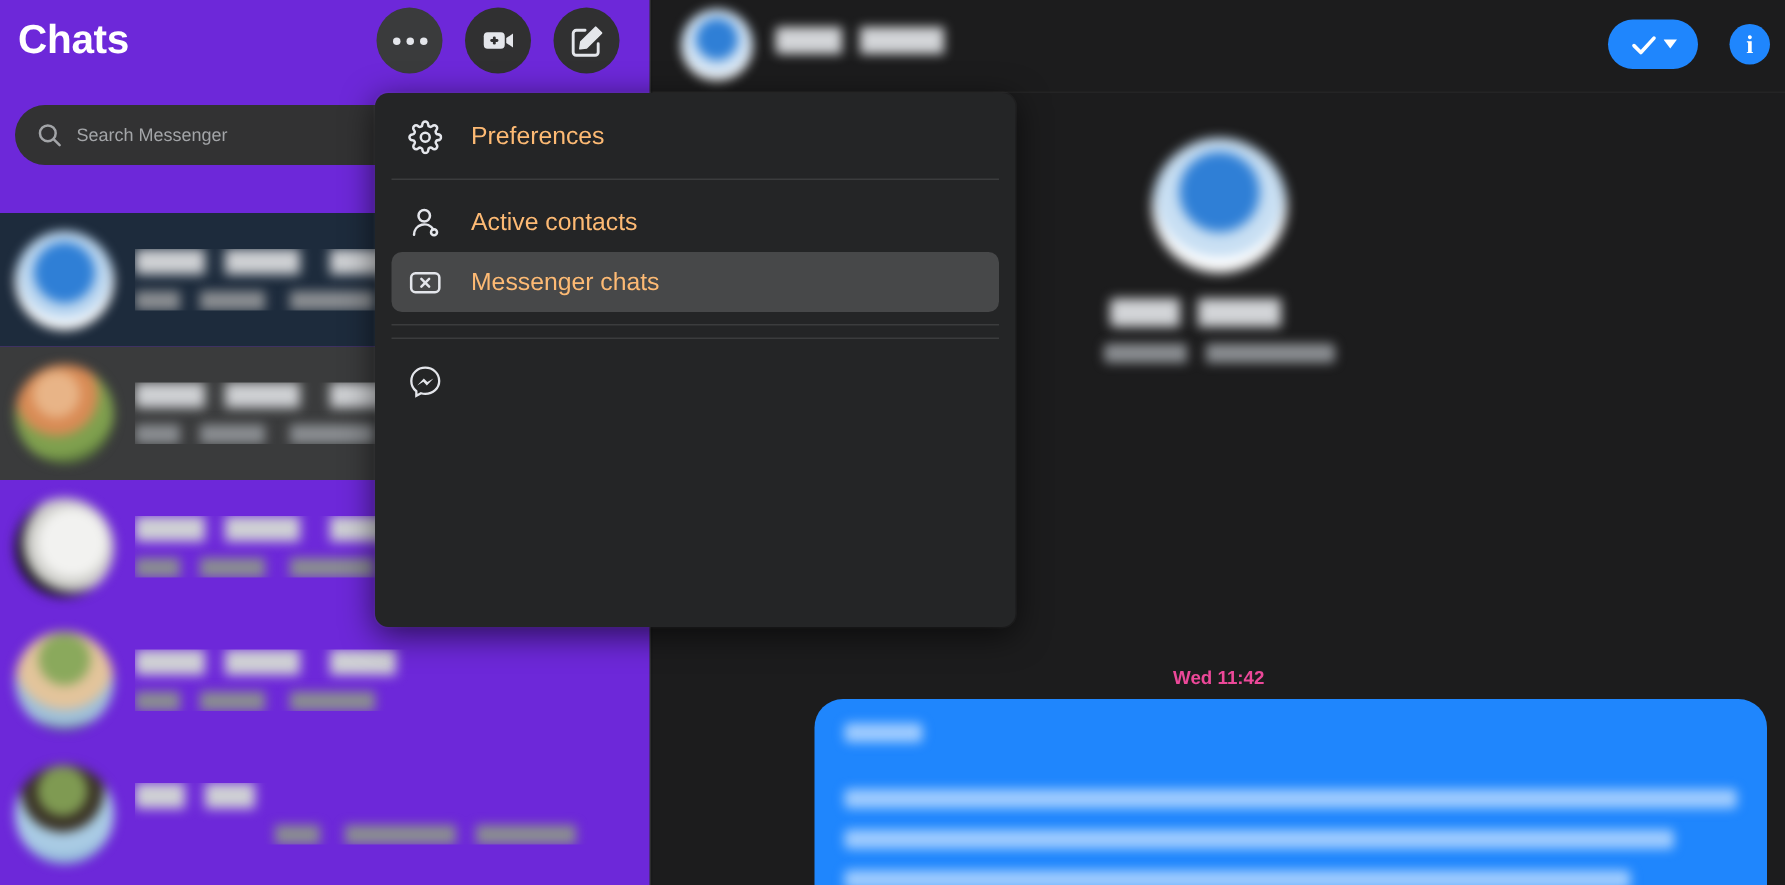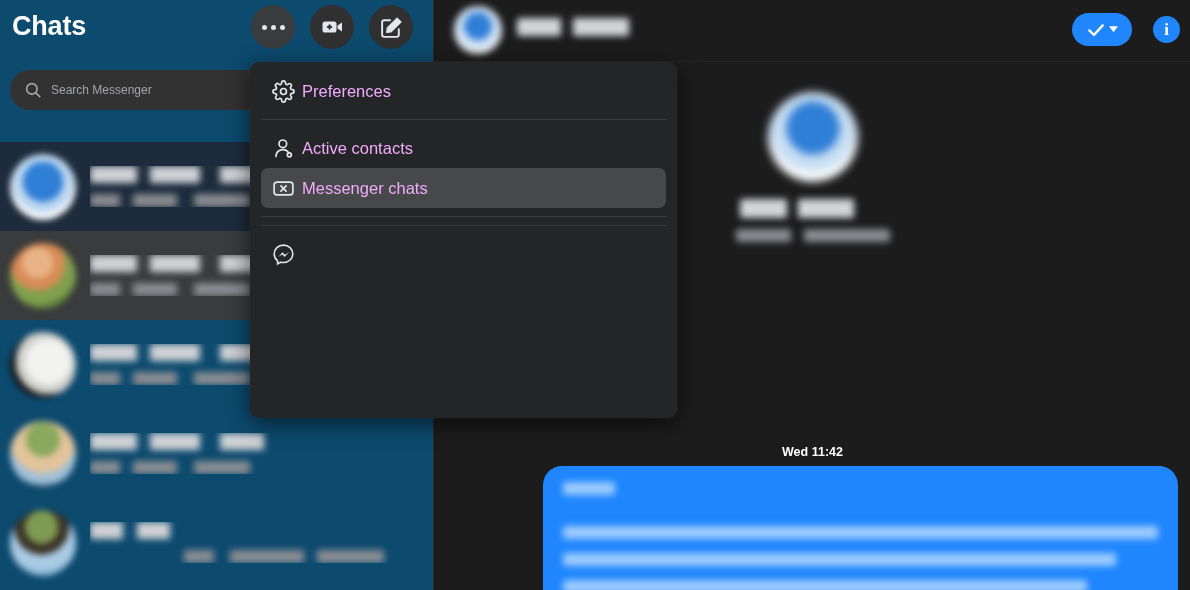--- a/index.html
+++ b/index.html
@@ -20,21 +20,21 @@
     background: #18191a;
     overflow: hidden;
   }
 
   
   #sidebar {
     position: absolute;
     left: 0; top: 0;
     width: 434px;
     height: 590px;
-    background: #0c4a6e;
+    background: #6d28d9;
     border-right: 1px solid #2d2d2e;
   }
 
   #sidebar-header {
     position: absolute;
     left: 0; top: 0;
     width: 434px;
     height: 62px;
     display: flex;
     align-items: center;
@@ -263,21 +263,21 @@
       #8a8d91 44% 100%);
   }
 
   #msg-timestamp {
     position: absolute;
     left: 0; right: 0;
     top: 445px;
     text-align: center;
     font-size: 12.5px;
     font-weight: bold;
-    color: #ffffff;
+    color: #ec4899;
   }
 
   #msg-bubble {
     position: absolute;
     left: 108px;
     right: 12px;
     top: 466px;
     bottom: -20px;
     background: #1f86fd;
     border-radius: 19px;
@@ -317,23 +317,23 @@
   }
   .menu-item.highlighted { background: #474849; }
   .menu-icon {
     flex: 0 0 auto;
     width: 28px;
     display: flex;
     align-items: center;
     justify-content: flex-start;
   }
   .menu-label {
-    color: #f0abfc;
+    color: #fdba74;
     font-size: 16.5px;
-    margin-left: 2px;
+    margin-left: 14px;
     white-space: nowrap;
   }
   .menu-sep {
     height: 1px;
     background: #3b3c3d;
     margin: 8px 0;
   }
 </style>
 </head>
 <body>

